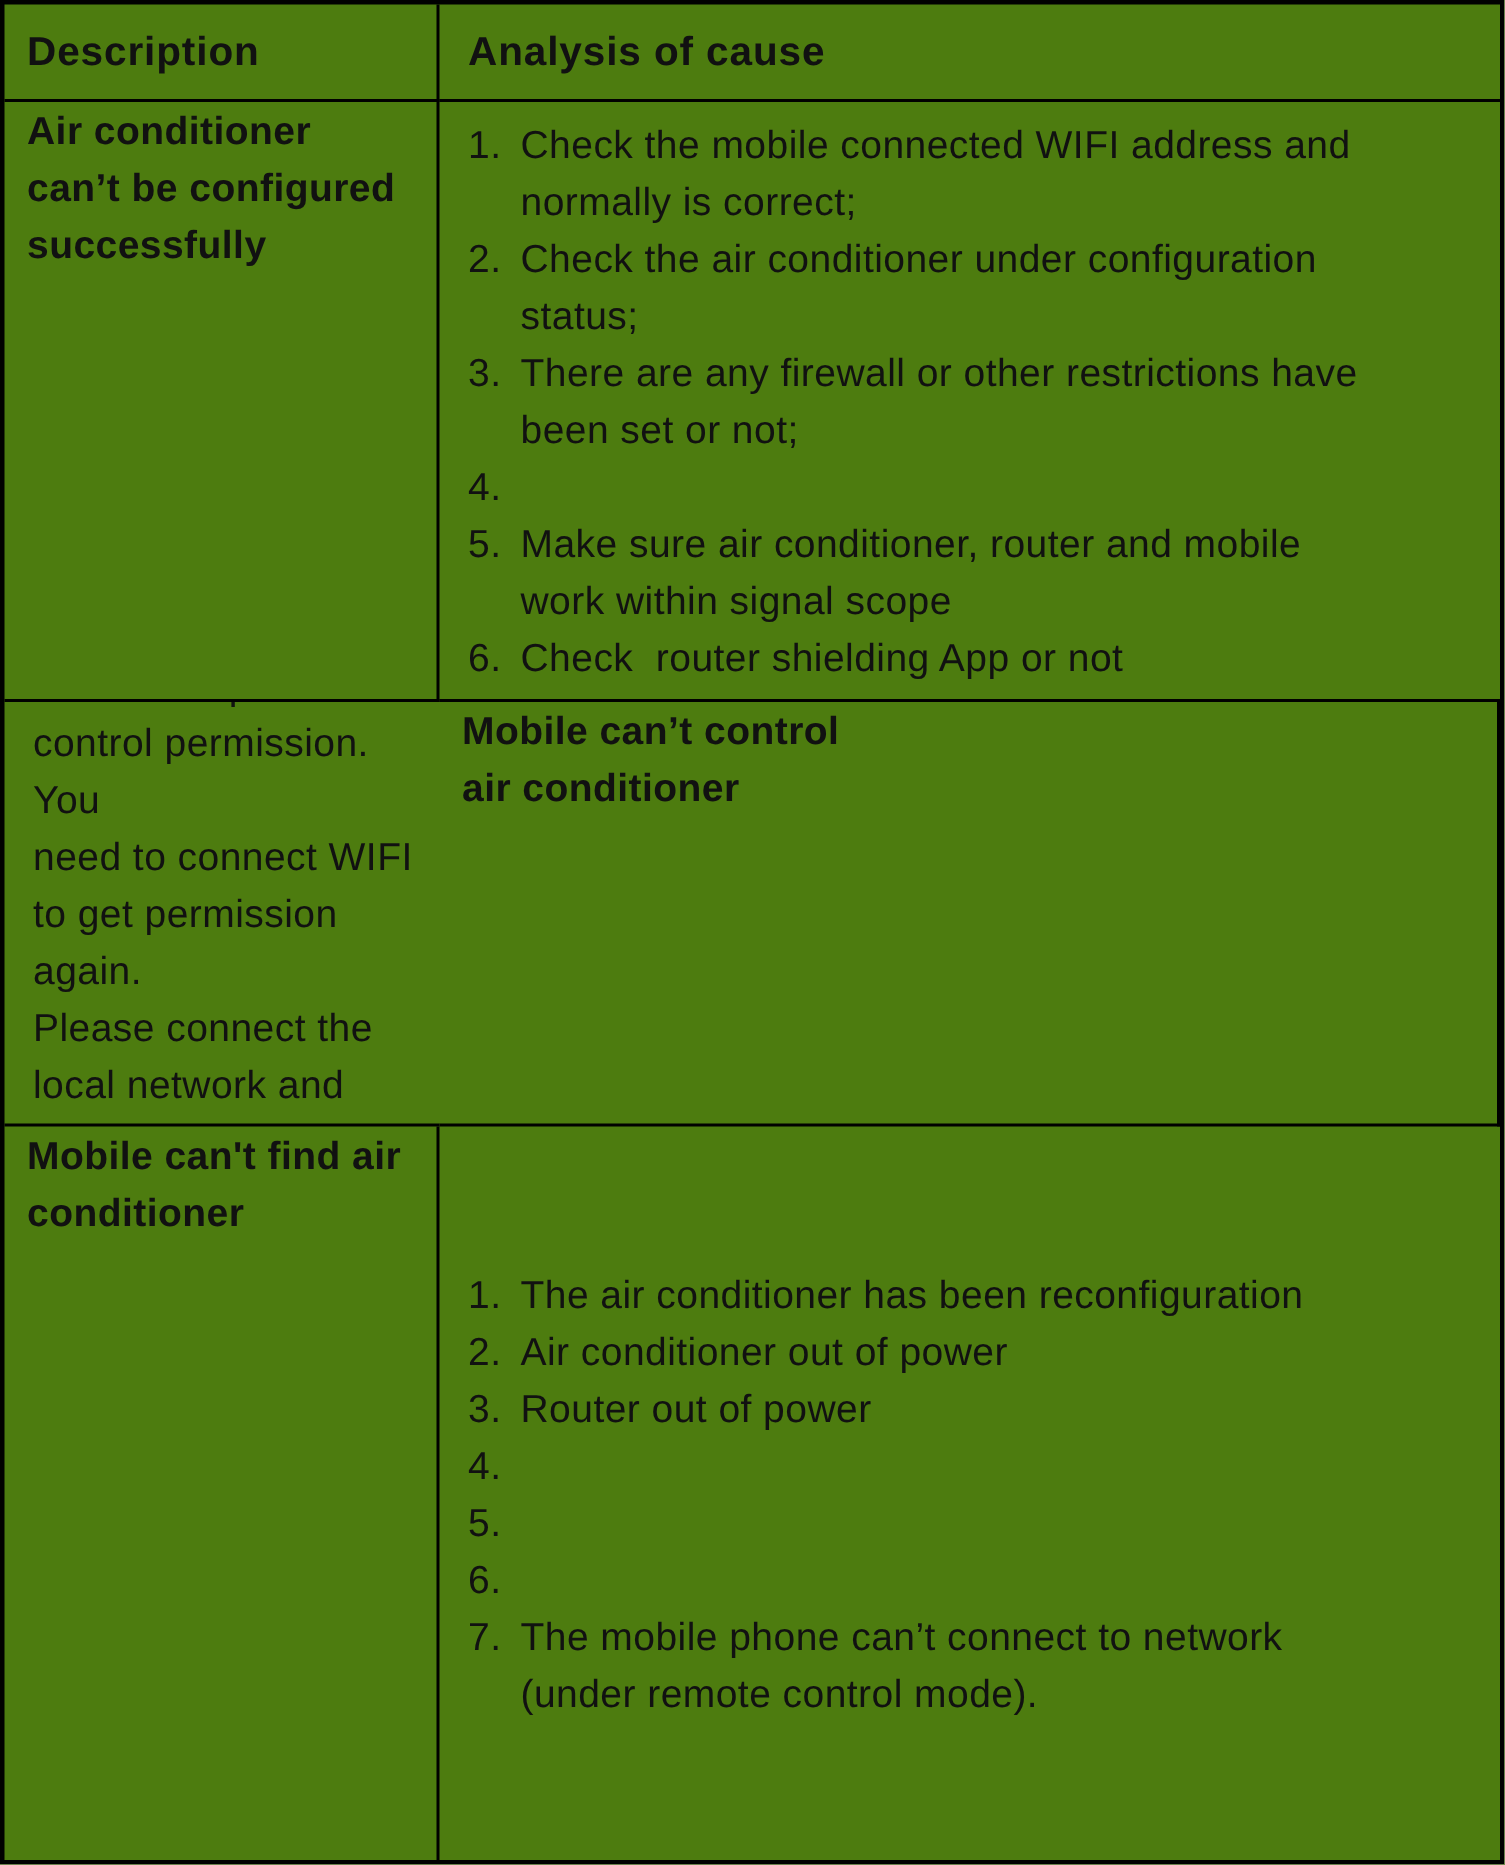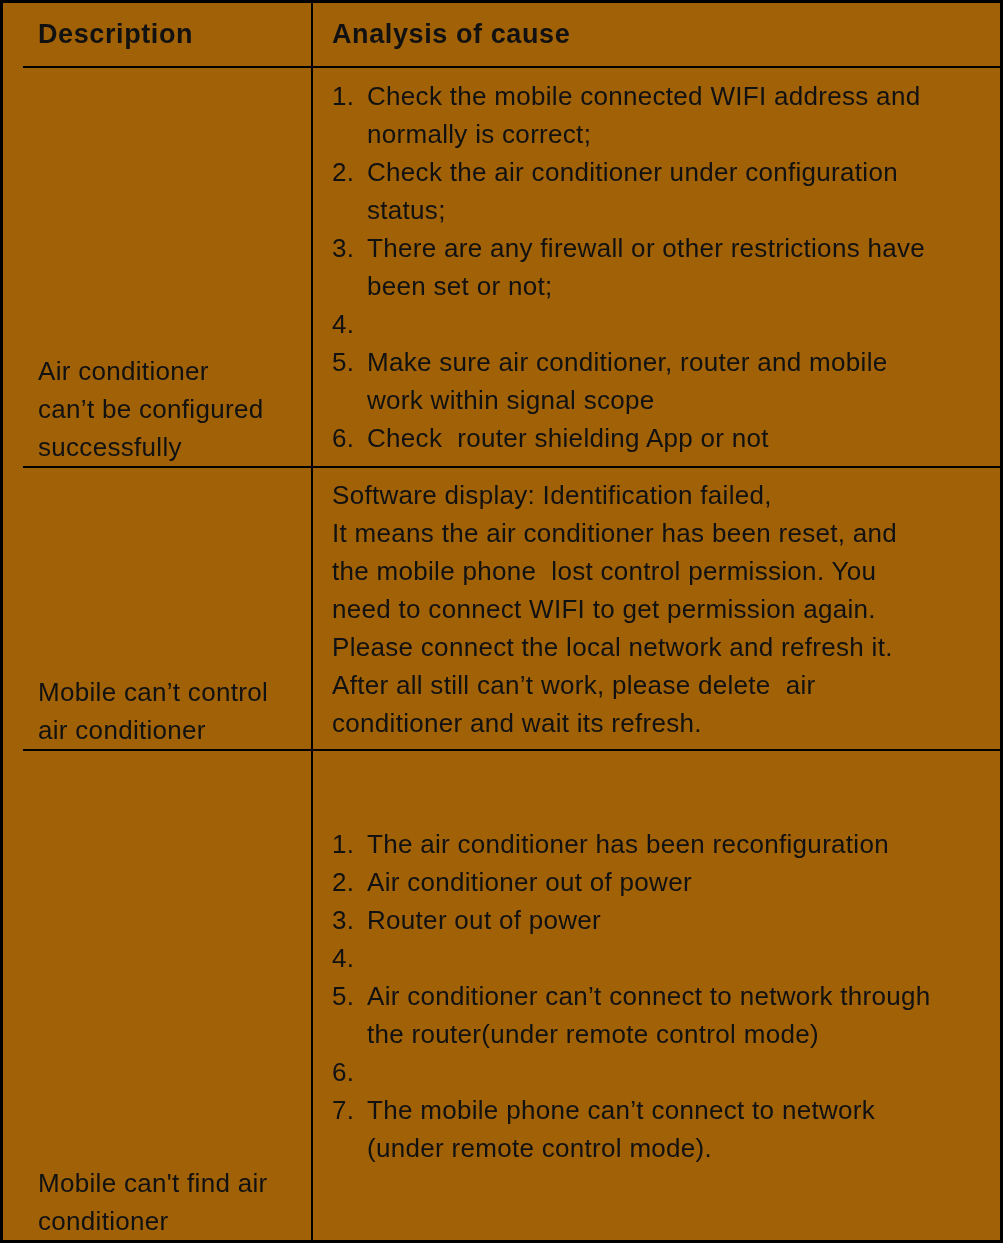--- a/index.html
+++ b/index.html
@@ -9,22 +9,21 @@
     color: #111111;
     width: 1003px;
   }
   .table {
     width: 1003px;
     height: 1243px;
     border: 3px solid #000000;
     display: grid;
     grid-template-columns: 290px 1fr;
     grid-template-rows: 65px 400px 283px 1fr;
-    background: #a16207;
-    padding-left: 20px;
+    background: #4d7c0f;
   }
   .cell {
     overflow: hidden;
   }
   .col1 {
     border-right: 2px solid #000000;
   }
   .rb {
     border-bottom: 2px solid #000000;
   }
@@ -32,26 +31,27 @@
     display: flex;
     align-items: center;
     font-weight: bold;
     font-size: 27px;
     letter-spacing: 0.6px;
   }
   .head.col1 { padding-left: 15px; }
   .head.col2 { padding-left: 19px; }
   .desc {
     display: flex;
-    align-items: flex-end;
+    align-items: flex-start;
     padding-left: 15px;
     padding-right: 6px;
     font-size: 26px;
     line-height: 38px;
     letter-spacing: 0.3px;
+    font-weight: bold;
   }
   .analysis {
     display: flex;
     flex-direction: column;
     justify-content: center;
     padding-left: 19px;
     padding-right: 3px;
     font-size: 26px;
     line-height: 38px;
     letter-spacing: 0.3px;
@@ -101,32 +101,32 @@
       <span class="num">5.</span>
       <span class="txt">Make sure air conditioner, router and mobile
 work within signal scope</span>
     </div>
     <div class="item">
       <span class="num">6.</span>
       <span class="txt">Check  router shielding App or not</span>
     </div>
   </div>
 
-  <div class="cell desc col1 rb">
-    <span class="prewrap">Mobile can’t control
-air conditioner</span>
-  </div>
   <div class="cell analysis col2 rb">
     <div class="prewrap">Software display: Identification failed,
 It means the air conditioner has been reset, and
 the mobile phone  lost control permission. You
 need to connect WIFI to get permission again.
 Please connect the local network and refresh it.
 After all still can’t work, please delete  air
 conditioner and wait its refresh.</div>
+  </div>
+  <div class="cell desc col1 rb">
+    <span class="prewrap">Mobile can’t control
+air conditioner</span>
   </div>
 
   <div class="cell desc col1">
     <span class="prewrap">Mobile can't find air
 conditioner</span>
   </div>
   <div class="cell analysis col2">
     <div class="item">
       <span class="num">1.</span>
       <span class="txt">The air conditioner has been reconfiguration</span>
@@ -137,22 +137,20 @@
     </div>
     <div class="item">
       <span class="num">3.</span>
       <span class="txt">Router out of power</span>
     </div>
     <div class="item">
       <span class="num">4.</span>
     </div>
     <div class="item">
       <span class="num">5.</span>
-      <span class="txt">Air conditioner can’t connect to network through
-the router(under remote control mode)</span>
     </div>
     <div class="item">
       <span class="num">6.</span>
     </div>
     <div class="item">
       <span class="num">7.</span>
       <span class="txt">The mobile phone can’t connect to network
 (under remote control mode).</span>
     </div>
   </div>

